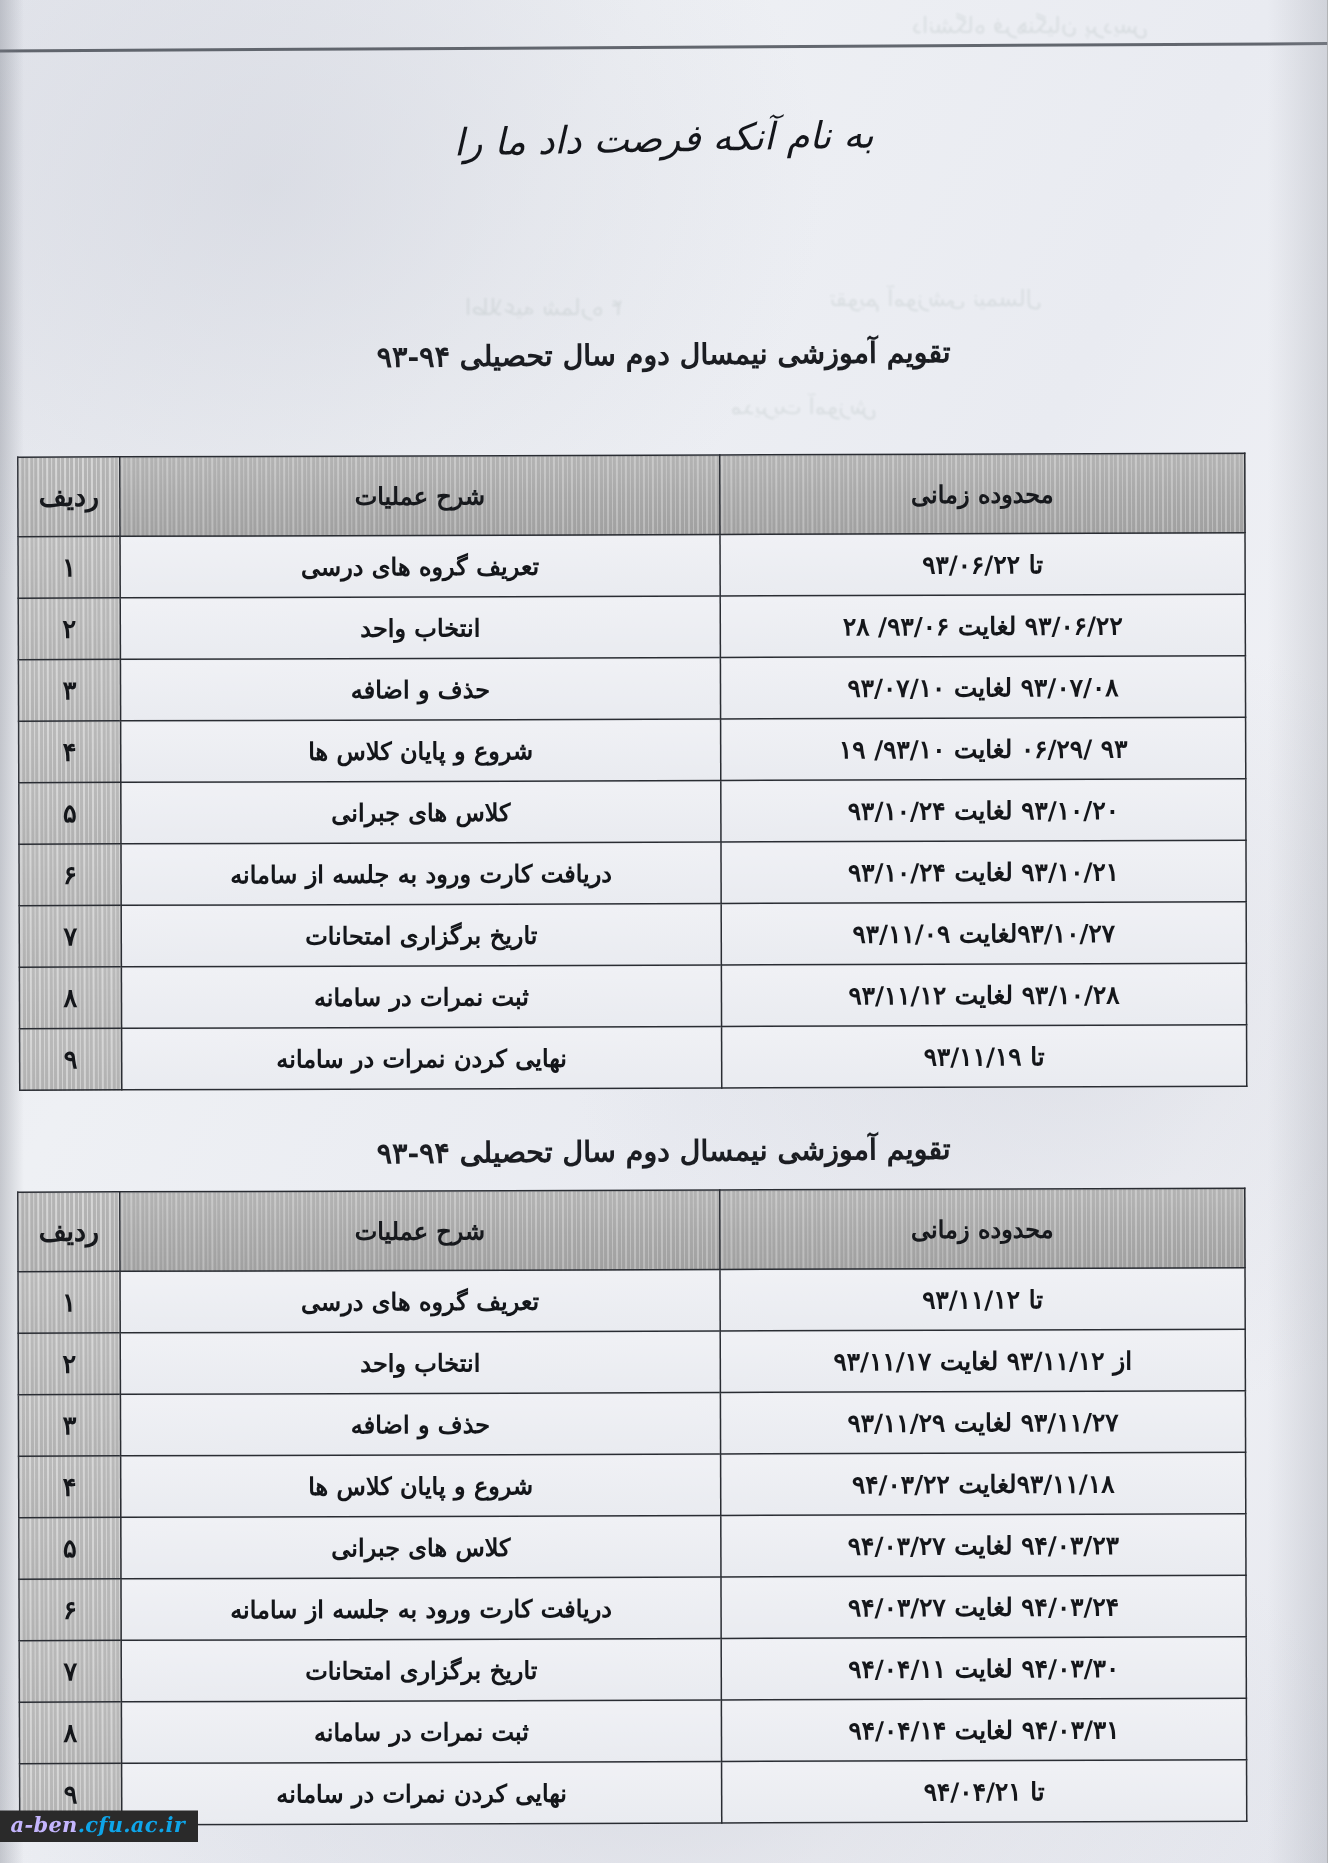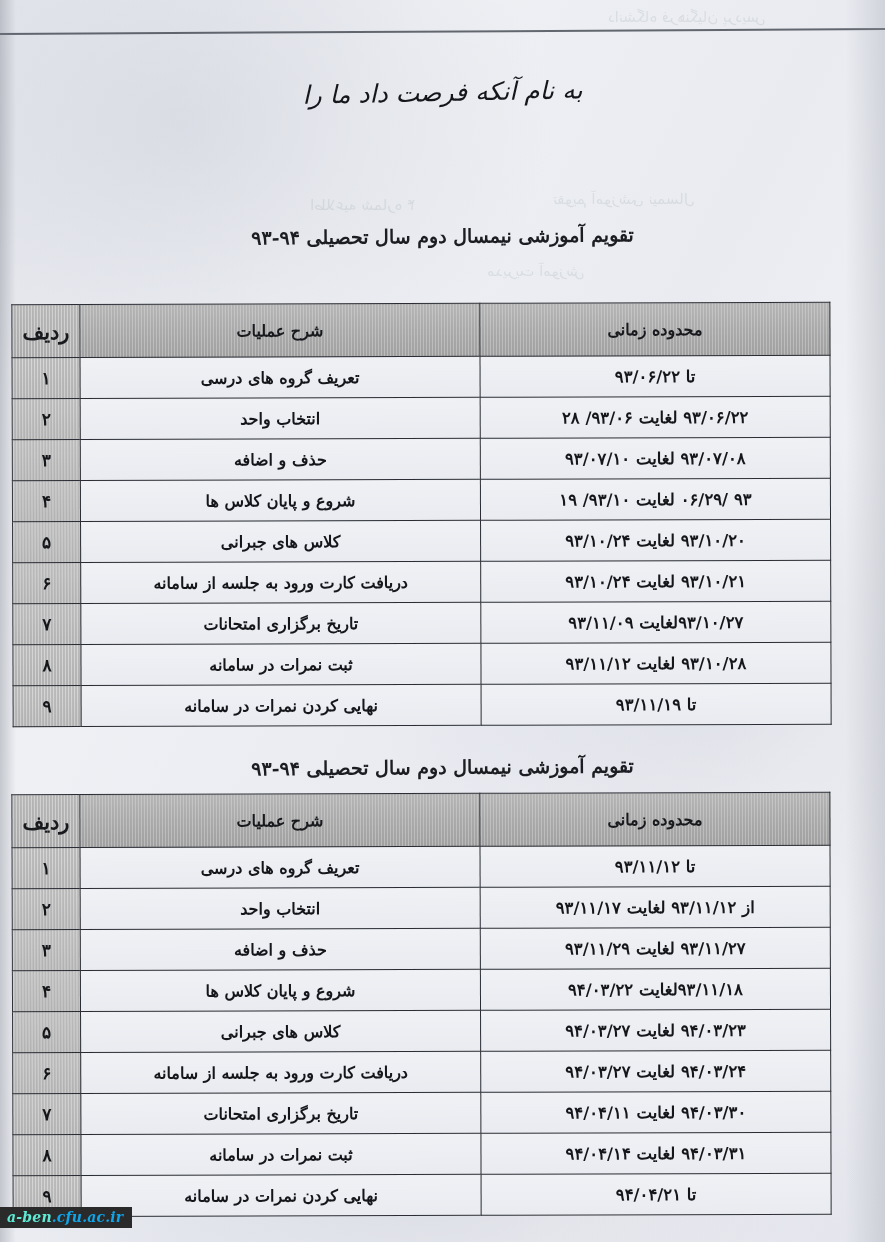--- a/index.html
+++ b/index.html
@@ -114,21 +114,21 @@
     font-family: "DejaVu Serif", "Liberation Serif", serif;
     font-size: 16px;
     font-weight: 700;
     color: #17191d;
     letter-spacing: 0.4px;
   }
   thead th.th-num {
     background:
       repeating-linear-gradient(90deg, rgba(255,255,255,0.32) 0 1px, rgba(0,0,0,0.07) 1px 3px),
       linear-gradient(180deg, #c3c3c3 0%, #b8b8b8 100%);
-    font-size: 21px;
+    font-size: 18px;
   }
 
   tbody tr { height: 41px; }
   tbody td {
     font-family: "DejaVu Serif", "Liberation Serif", serif;
     font-size: 16px;
     font-weight: 700;
     color: #14161a;
     background: linear-gradient(180deg, #f0f1f5 0%, #e9ebf0 100%);
   }
@@ -153,21 +153,21 @@
     padding: 3px 9px 4px 7px;
     font-family: "DejaVu Serif", "Liberation Serif", serif;
     font-style: italic;
     font-weight: 700;
     font-size: 14px;
     letter-spacing: 0.2px;
     direction: ltr;
     line-height: 1;
     white-space: nowrap;
   }
-  .watermark .wm-a { color: #5eead4; }
+  .watermark .wm-a { color: #c4b5fd; }
   .watermark .wm-b { color: #0ea5e9; }
 
   
   .edge-left {
     position: absolute; left: 0; top: 0; width: 16px; height: 1242px;
     background: linear-gradient(90deg, rgba(120,124,134,0.35), rgba(120,124,134,0));
     pointer-events: none;
   }
   .edge-right {
     position: absolute; right: 0; top: 0; width: 40px; height: 1242px;

